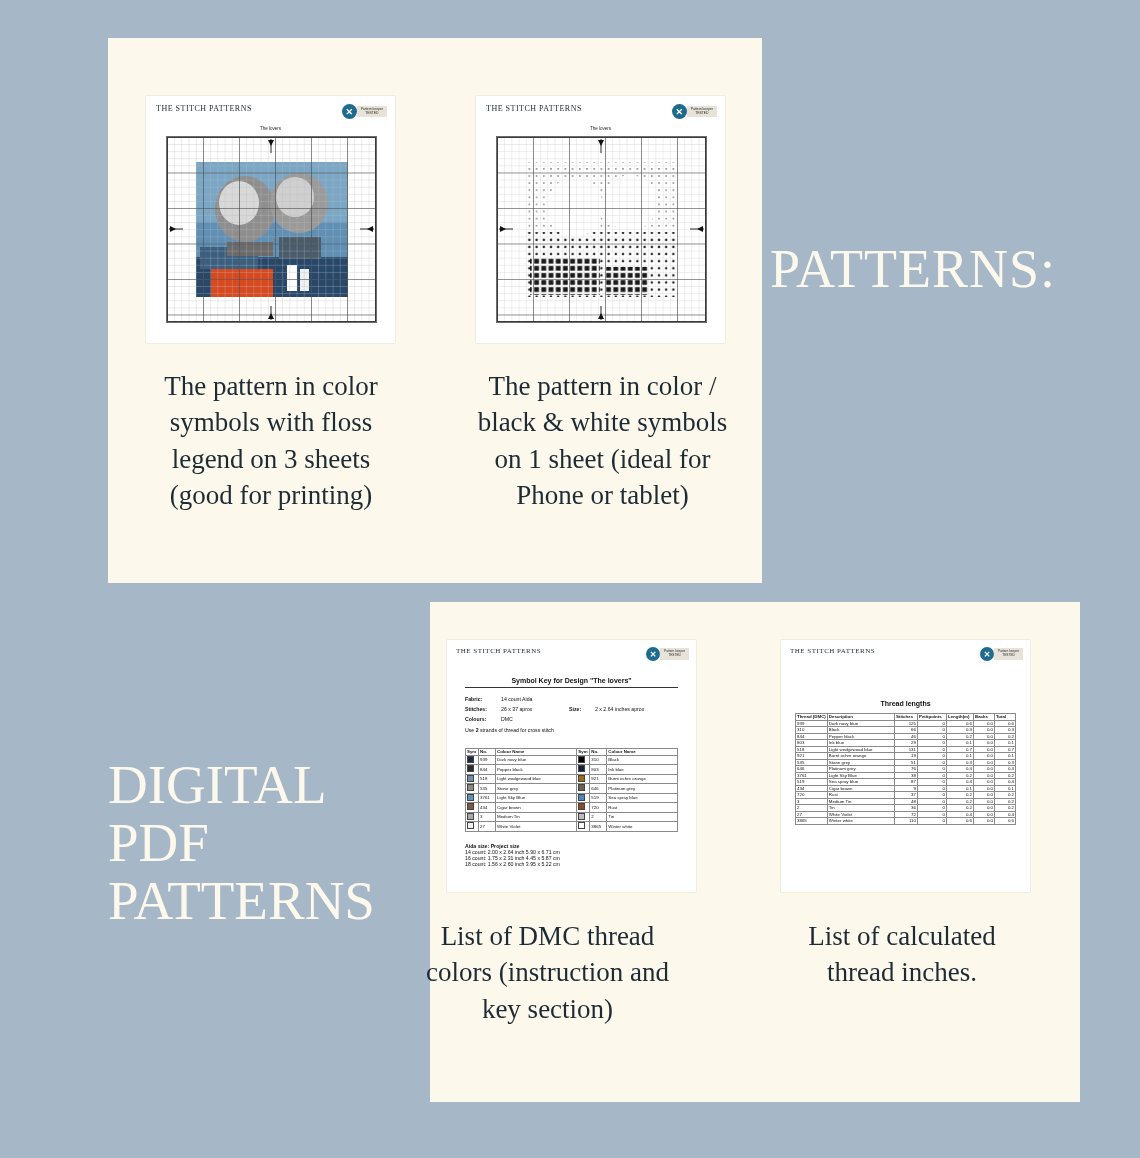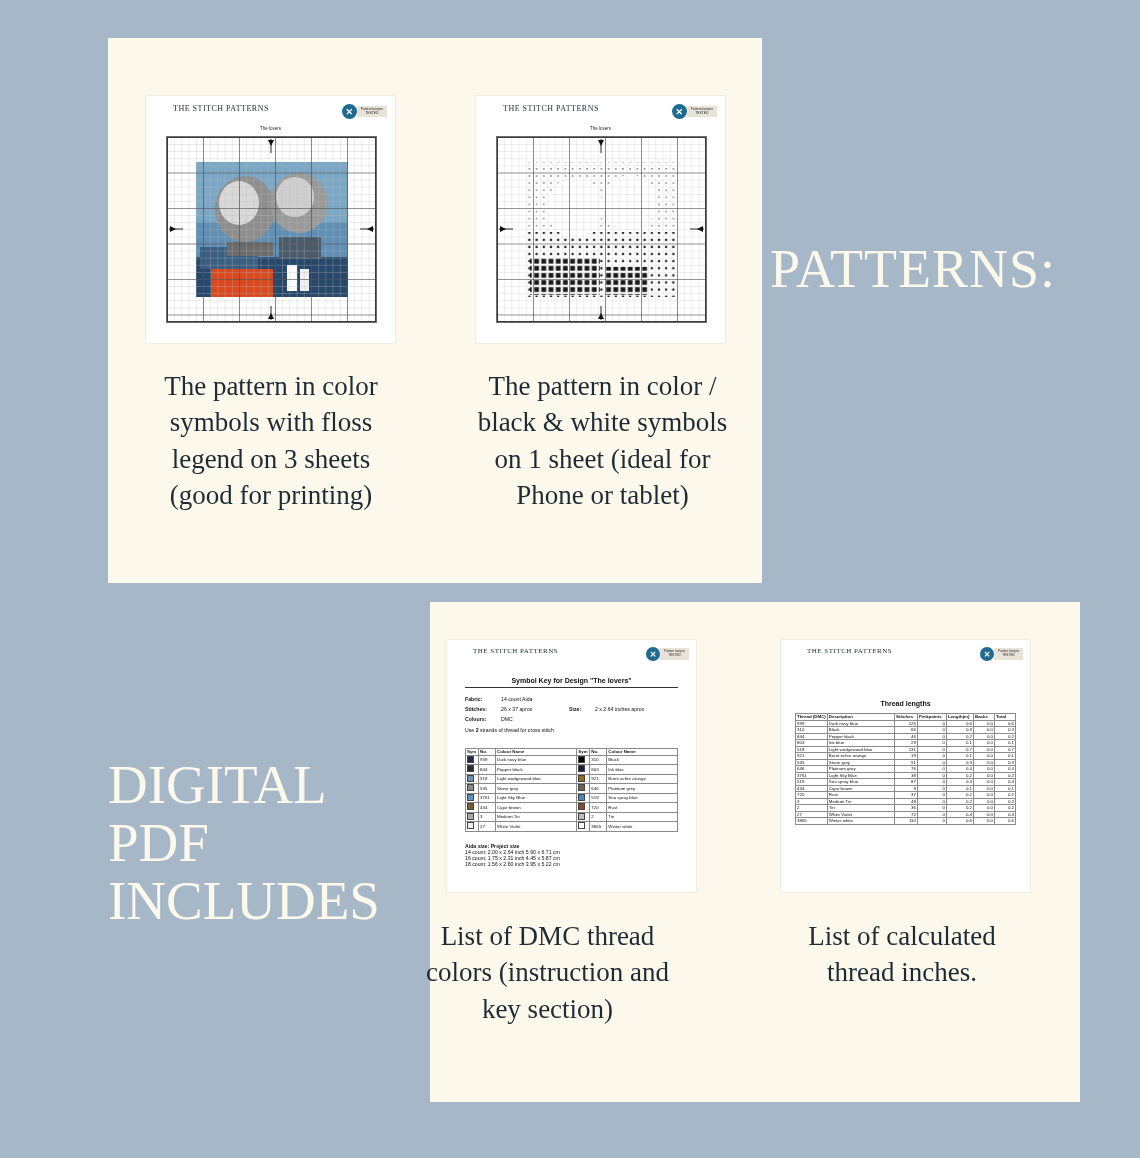--- a/index.html
+++ b/index.html
@@ -21,21 +21,21 @@
     white-space:nowrap;
   }
   .pdf-title{
     position:absolute;left:108px;top:756px;
     color:#fdf8ec;font-size:55px;line-height:1.05;
     font-family:"Liberation Serif", serif;
   }
 
   
   .sheet{position:absolute;background:#ffffff;box-shadow:0 0 1px rgba(0,0,0,.25);}
-  .sheet-head{display:flex;align-items:flex-start;justify-content:space-between;margin-left:17px;}
+  .sheet-head{display:flex;align-items:flex-start;justify-content:space-between;}
   .sheet-brand{font-family:"Liberation Serif",serif;letter-spacing:.5px;color:#1c2a33;}
   .badge{display:flex;align-items:center;}
   .badge-circle{
     border-radius:50%;background:#1f6b8f;color:#fff;
     display:flex;align-items:center;justify-content:center;font-weight:bold;
     font-family:"Liberation Sans",sans-serif;
   }
   .badge-ribbon{
     background:#e7e3d8;color:#2b2b2b;
     font-family:"Liberation Sans",sans-serif;
@@ -69,21 +69,21 @@
 </head>
 <body>
 
 <div class="panel" id="panel-top"></div>
 
 <div class="includes-title">PATTERNS:</div>
 
 <div class="pdf-title">
   <div>DIGITAL</div>
   <div>PDF</div>
-  <div>INCLUDES</div>
+  <div>PATTERNS</div>
 </div>
 
 <div class="sheet" id="card1" style="left:146px;top:96px;width:249px;height:247px;padding:0;">
   <div class="sheet-head" style="padding:8px 8px 0 10px;">
     <div class="sheet-brand" style="font-size:8px;">THE STITCH PATTERNS</div>
     <div class="badge">
       <div class="badge-circle" style="width:15px;height:15px;font-size:9px;">✕</div>
       <div class="badge-ribbon" style="padding:2px 4px;font-size:3.4px;">
         <div>Pattern keeper</div>
         <div>TESTED</div>

